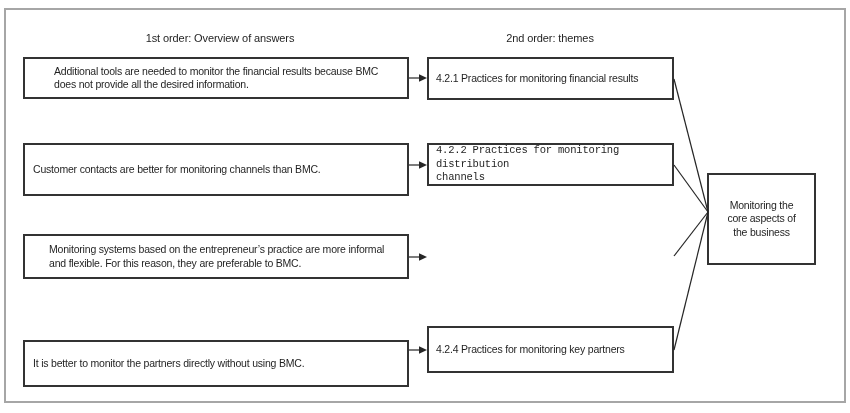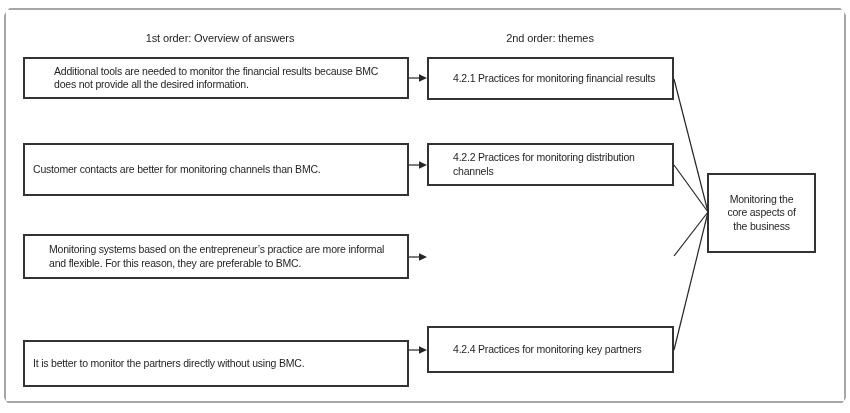--- a/index.html
+++ b/index.html
@@ -1,48 +1,48 @@
 <!DOCTYPE html>
 <html><head>
 <meta charset="utf-8">
 <style>
   html,body { margin:0; padding:0; background:#ffffff; }
   #canvas {
     position:relative; width:850px; height:413px; background:#ffffff;
-    font-family:"Liberation Sans", sans-serif; color:#1f1f1f; overflow:hidden;border-radius:30px;
+    font-family:"Liberation Sans", sans-serif; color:#1f1f1f; overflow:hidden;
   }
   .frame {
     position:absolute; left:4px; top:8px; width:838px; height:391px;
     border:2px solid #a6a6a6; box-sizing:content-box;
   }
   .hdr {
     position:absolute; font-size:11px; line-height:14px; text-align:center;
     white-space:pre-line; letter-spacing:-0.1px; color:#1f1f1f;
   }
   .h1 { left:70px;  top:31px; width:300px; }
   .h2 { left:450px; top:31px; width:200px; }
   .h3 { left:702px; top:31px; width:125px; }
   .box {
     position:absolute; border:2px solid #333333; background:#ffffff;
     display:flex; align-items:center; box-sizing:border-box;
     font-size:10.5px; line-height:13.5px; letter-spacing:-0.2px;
     white-space:pre-line; color:#1f1f1f;
   }
   .answer { left:23px;  width:386px; padding:2px 8px; }
-  .theme  { left:427px; width:247px; padding:2px 4px 2px 24px; }
+  .theme  { left:427px; width:247px; padding:2px 4px 2px 7px; }
   .a1 { top:57px;  height:42px;padding-left:29px; }
   .a2 { top:143px; height:53px; }
   .a3 { top:234px; height:45px;padding-left:24px; }
   .a4 { top:340px; height:47px; }
   .t1 { top:57px;  height:43px; }
-  .t2 { top:143px; height:43px; }
+  .t2 { top:143px; height:43px;font-family:Liberation Mono, monospace; }
   .t3 { top:234px; height:46px; }
   .t4 { top:326px; height:47px; }
   .dimension {
-    left:707px; top:173px; width:109px; height:80px;
+    left:707px; top:173px; width:109px; height:92px;
     justify-content:center; text-align:center; padding:16px 6px;
   }
   svg.connectors {
     position:absolute; left:0; top:0; width:850px; height:413px;
     pointer-events:none;
   }
   svg.connectors line { stroke:#262626; stroke-width:1.2; }
   svg.connectors polygon { fill:#262626; stroke:none; }
 </style>
 </head>

